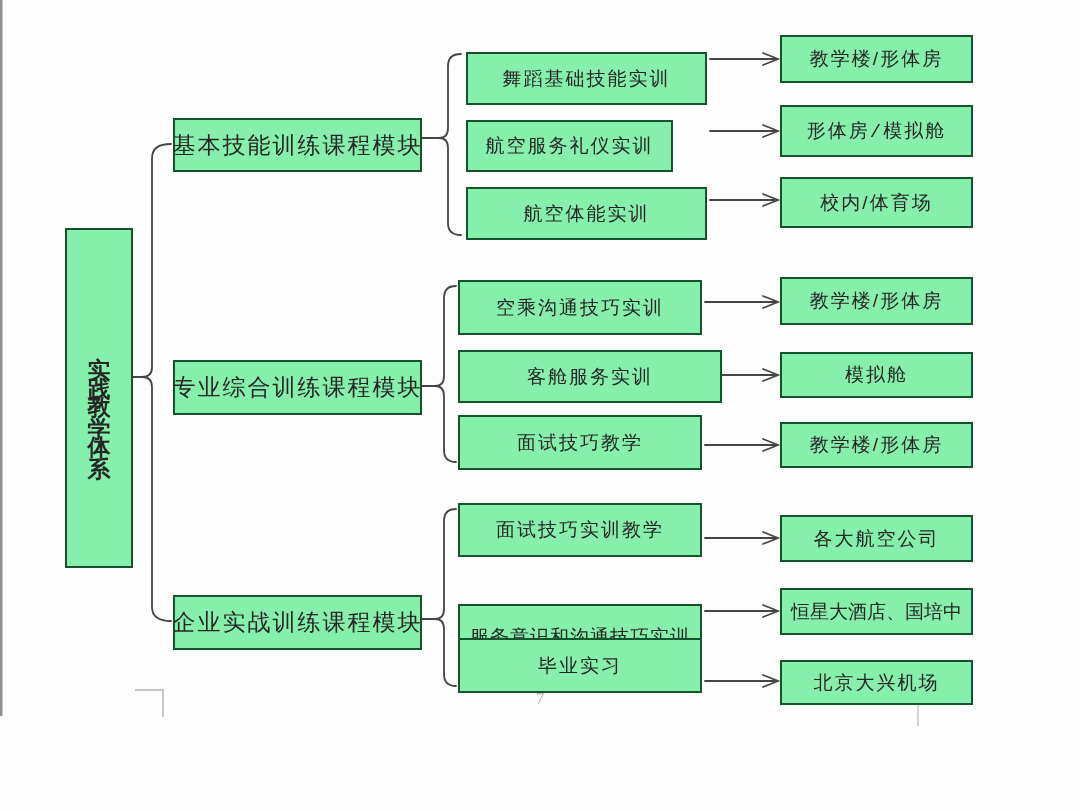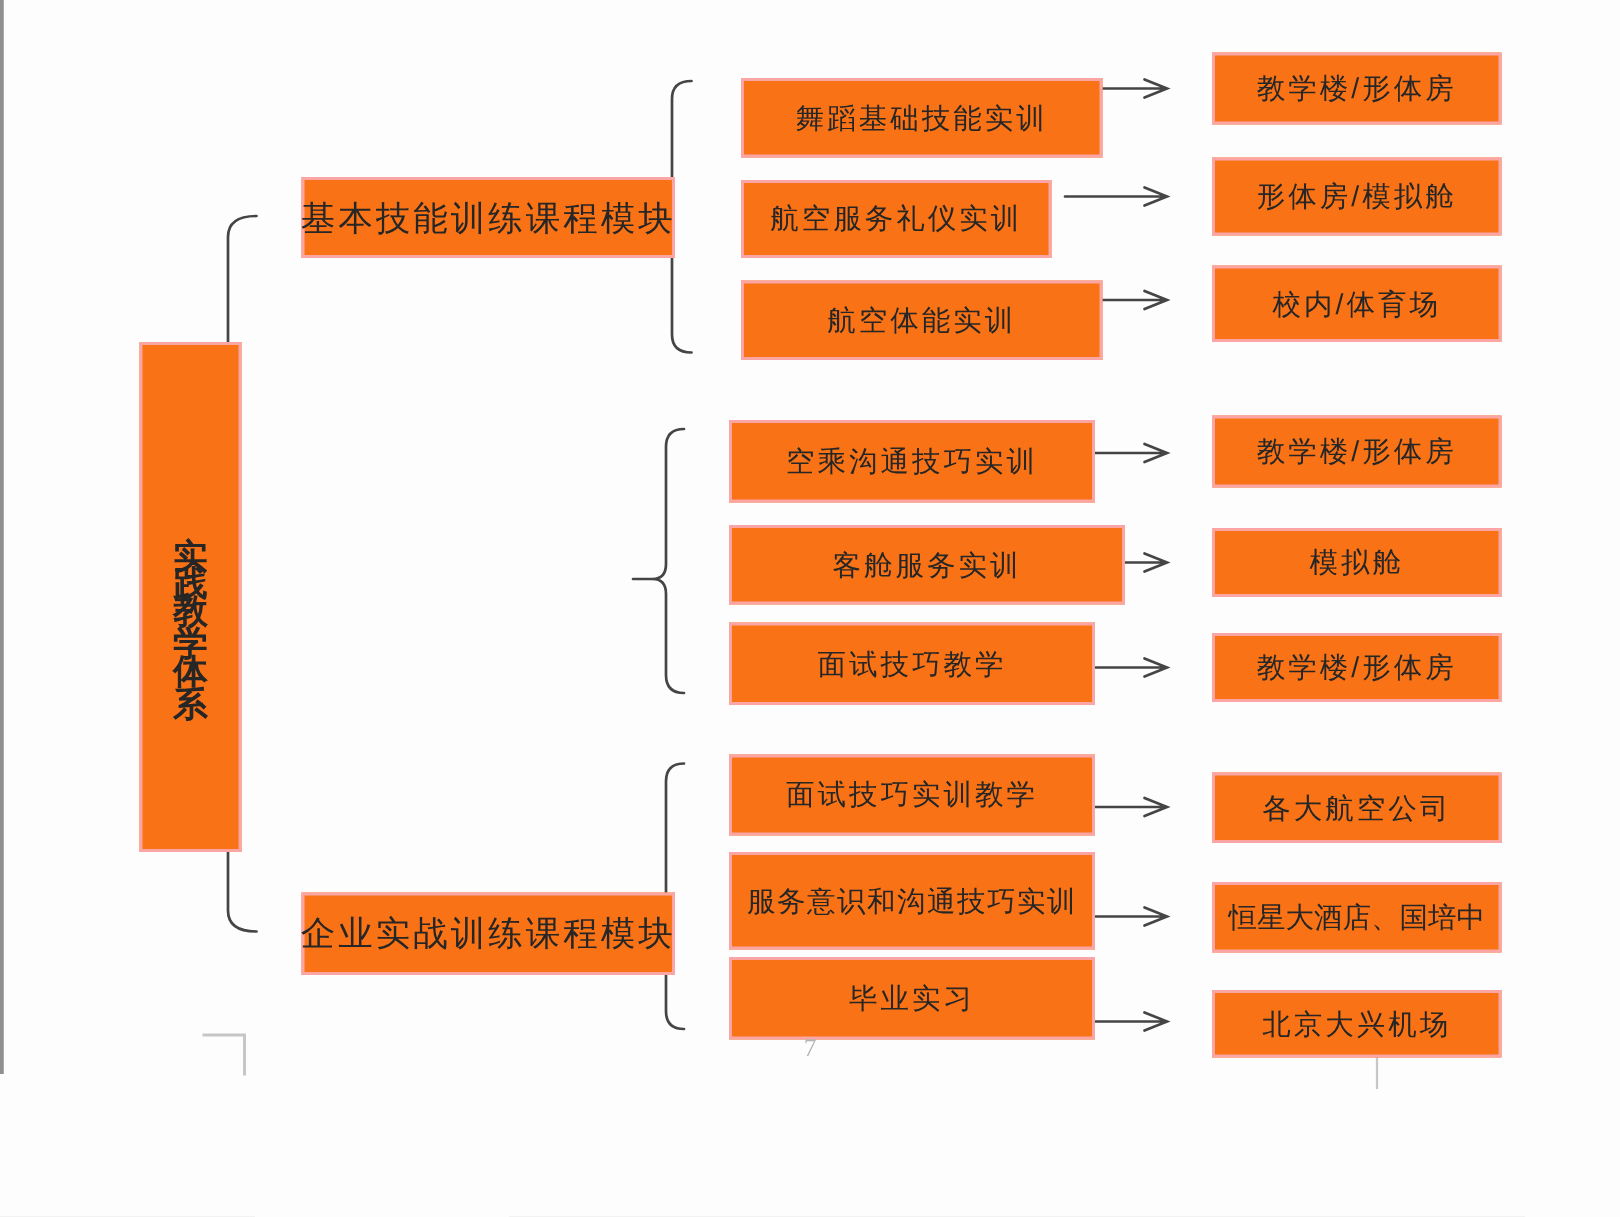--- a/index.html
+++ b/index.html
@@ -1,25 +1,24 @@
 <!DOCTYPE html>
 <html><head>
 <meta charset="utf-8">
 <style>
   html,body{margin:0;padding:0;background:#e9e9e9;}
   .page{
     position:relative;width:1080px;height:811px;background:#fdfdfd;
     font-family:"Liberation Sans","DejaVu Sans",sans-serif;overflow:hidden;
   }
   .box{
-    position:absolute;border:2px solid #fca5a5;background:#f97316;
+    position:absolute;border:2px solid #14532d;background:#86efac;
     display:flex;align-items:center;justify-content:center;
     color:#262626;font-size:19px;letter-spacing:2px;white-space:nowrap;
     box-sizing:border-box;
-    margin-left:28px;
   }
   .root-box{font-weight:bold;font-size:23px;}
   .root-label{writing-mode:vertical-lr;letter-spacing:20px;line-height:1;}
   .module-box{font-size:23px;}
   svg.overlay{position:absolute;left:0;top:0;width:1080px;height:811px;pointer-events:none;}
   .artifact-7{
     position:absolute;left:530px;top:688px;width:20px;height:22px;
     color:#b4b4b4;font-size:17px;font-family:"Liberation Serif",serif;
     display:flex;align-items:center;justify-content:center;
   }
@@ -58,40 +57,41 @@
     <rect x="0" y="0" width="2.5" height="716" fill="#8f8f8f"></rect>
     <path d="M135,690 L163,690 L163,717" stroke="#c6c6c6" stroke-width="2" fill="none"></path>
     <path d="M918,704 L918,726" stroke="#c6c6c6" stroke-width="1.5" fill="none"></path>
   </svg>
 
   <div class="box root-box" style="left:65px;top:228px;width:68px;height:340px;">
     <span class="root-label">实践教学体系</span>
   </div>
 
   <div class="box module-box" style="left:173px;top:118px;width:249px;height:54px;">基本技能训练课程模块</div>
+  <div class="box module-box" style="left:173px;top:360px;width:249px;height:55px;">专业综合训练课程模块</div>
   <div class="box module-box" style="left:173px;top:595px;width:249px;height:55px;">企业实战训练课程模块</div>
 
   <div class="box" style="left:466px;top:52px;width:241px;height:53px;">舞蹈基础技能实训</div>
   <div class="box" style="left:466px;top:120px;width:207px;height:52px;">航空服务礼仪实训</div>
   <div class="box" style="left:466px;top:187px;width:241px;height:53px;">航空体能实训</div>
 
   <div class="box" style="left:780px;top:35px;width:193px;height:48px;">教学楼/形体房</div>
-  <div class="box" style="left:780px;top:105px;width:193px;height:52px;">形体房/模拟舱</div>
+  <div class="box" style="left:780px;top:105px;width:193px;height:52px;font-family:Liberation Mono, monospace;">形体房/模拟舱</div>
   <div class="box" style="left:780px;top:177px;width:193px;height:51px;">校内/体育场</div>
 
   <div class="box" style="left:458px;top:280px;width:244px;height:55px;">空乘沟通技巧实训</div>
   <div class="box" style="left:458px;top:350px;width:264px;height:53px;">客舱服务实训</div>
   <div class="box" style="left:458px;top:415px;width:244px;height:55px;">面试技巧教学</div>
 
   <div class="box" style="left:780px;top:277px;width:193px;height:48px;">教学楼/形体房</div>
   <div class="box" style="left:780px;top:352px;width:193px;height:46px;">模拟舱</div>
   <div class="box" style="left:780px;top:422px;width:193px;height:46px;">教学楼/形体房</div>
 
   <div class="box" style="left:458px;top:503px;width:244px;height:54px;">面试技巧实训教学</div>
-  <div class="box" style="left:458px;top:568px;width:244px;height:65px;letter-spacing:1px;">服务意识和沟通技巧实训</div>
+  <div class="box" style="left:458px;top:604px;width:244px;height:65px;letter-spacing:1px;">服务意识和沟通技巧实训</div>
   <div class="box" style="left:458px;top:638px;width:244px;height:55px;">毕业实习</div>
 
   <div class="box" style="left:780px;top:515px;width:193px;height:47px;">各大航空公司</div>
   <div class="box" style="left:780px;top:588px;width:193px;height:47px;letter-spacing:0;">恒星大酒店、国培中</div>
   <div class="box" style="left:780px;top:660px;width:193px;height:45px;">北京大兴机场</div>
 
   <div class="artifact-7">7</div>
 
 </div>
 

